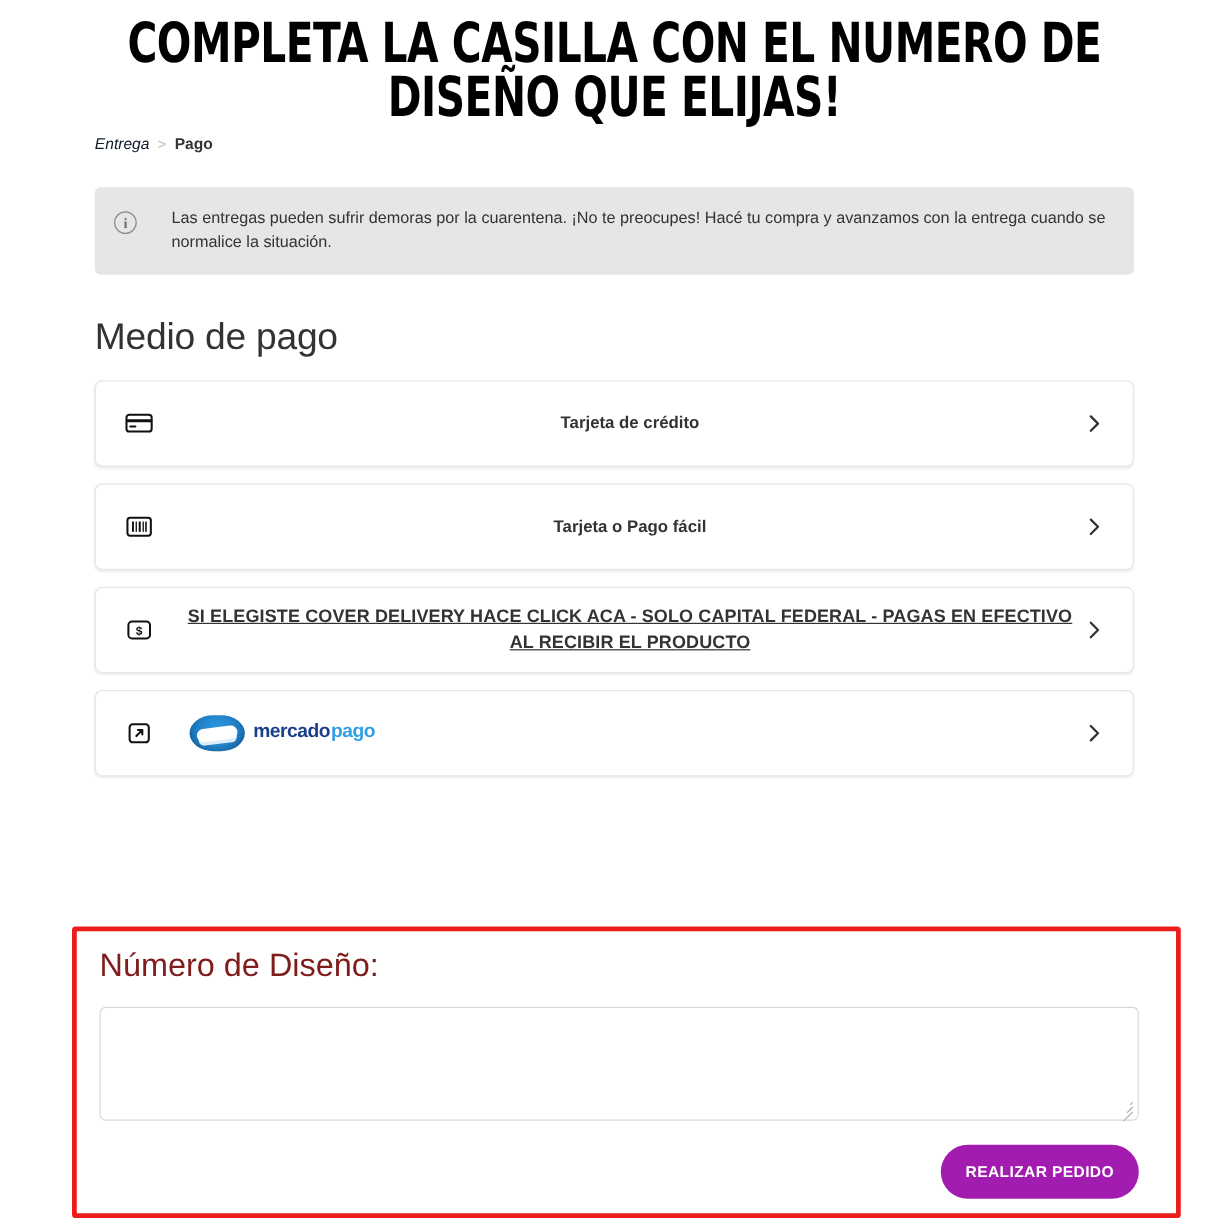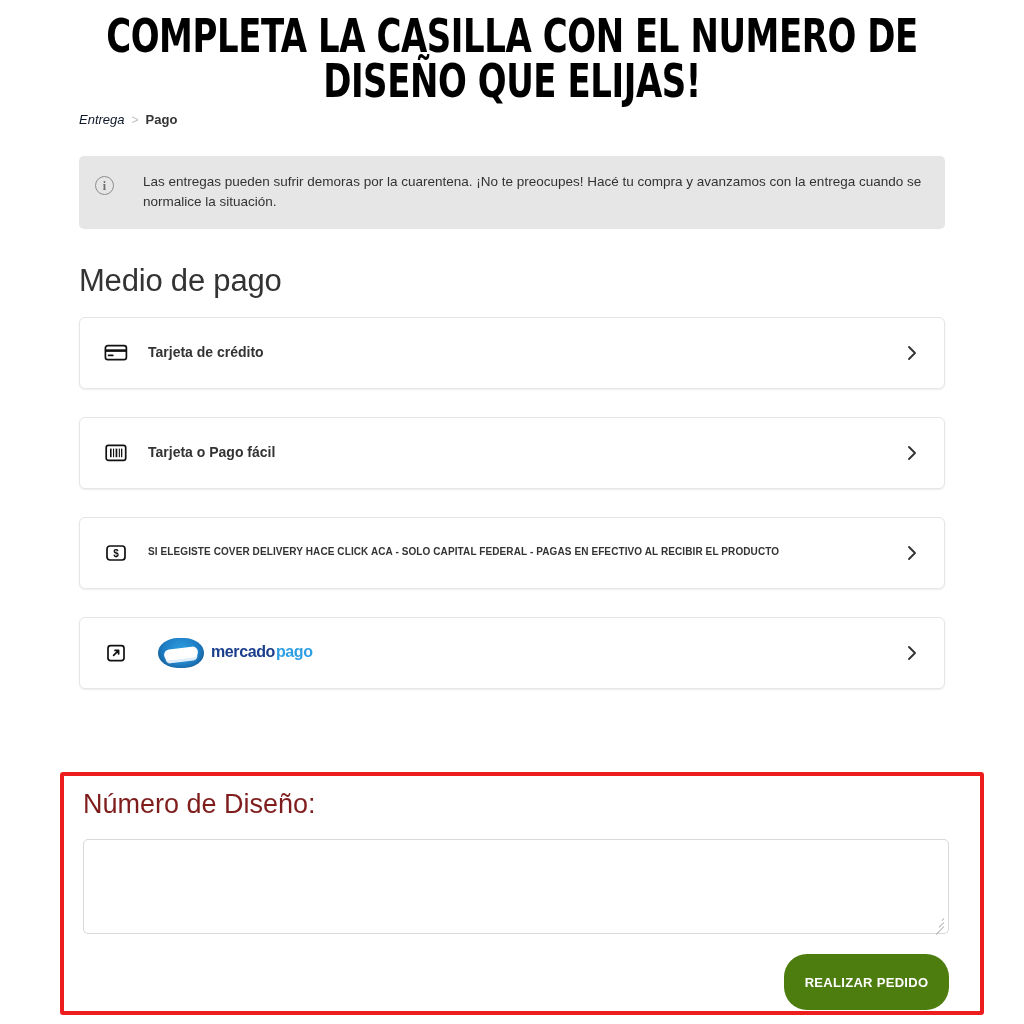--- a/index.html
+++ b/index.html
@@ -127,25 +127,26 @@
   .shipping-card { margin-top: 24px; min-height: 74px; }
 
   .section-title {
     margin-top: 34px;
     font-size: 31px;
     font-weight: normal;
     color: #333;
     letter-spacing: -0.2px;
   }
 
-  .pay-list { margin-top: 18px; display: flex; flex-direction: column; gap: 28px; }
+  .pay-list { margin-top: 18px; display: flex; flex-direction: column; gap: 14px; text-align: center; }
   .pay-card { min-height: 72px; }
   .pay-card.caps .label {
-    font-size: 10px;
+    font-size: 15px;
     letter-spacing: 0.1px;
+    text-decoration: underline;
   }
 
   
   .mp-logo { display: flex; align-items: center; gap: 7px; padding-left: 10px; }
   .mp-hand {
     width: 46px; height: 30px;
     background: radial-gradient(circle at 50% 45%, #2f9fe3 0%, #1f7fc6 60%, #1565a8 100%);
     border-radius: 50%/58%;
     position: relative;
     box-shadow: inset 0 -3px 5px rgba(0,0,0,0.15);
@@ -211,22 +212,22 @@
     background: #b0b0b0;
     display: block;
     transform: rotate(-45deg);
     transform-origin: right center;
   }
   .order-button {
     position: absolute;
     top: 178px;
     left: 720px;
     width: 165px;
-    height: 56px;
-    background: #4d7c0f;
+    height: 45px;
+    background: #a21caf;
     color: #ffffff;
     border: none;
     border-radius: 23px;
     font-family: "Liberation Sans", sans-serif;
     font-size: 13px;
     font-weight: bold;
     letter-spacing: 0.3px;
     cursor: pointer;
   }
 </style>

